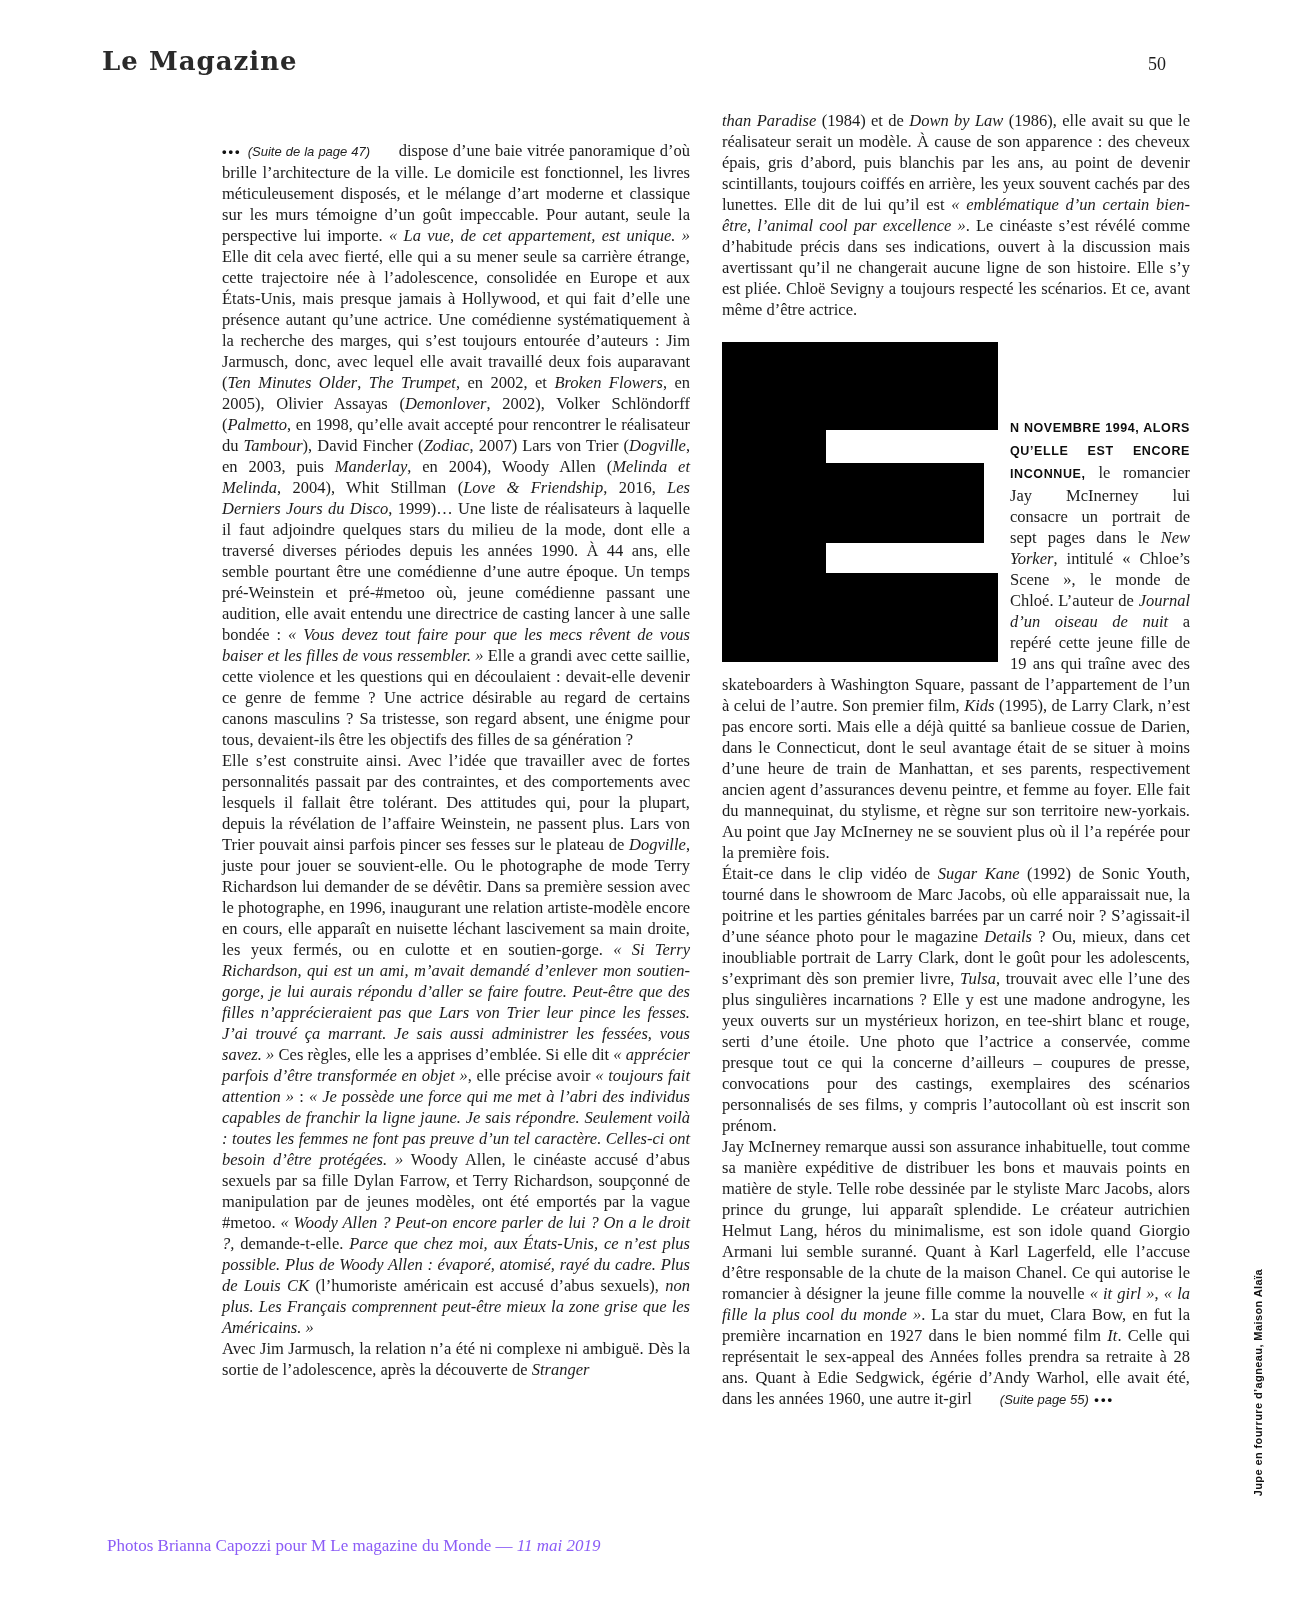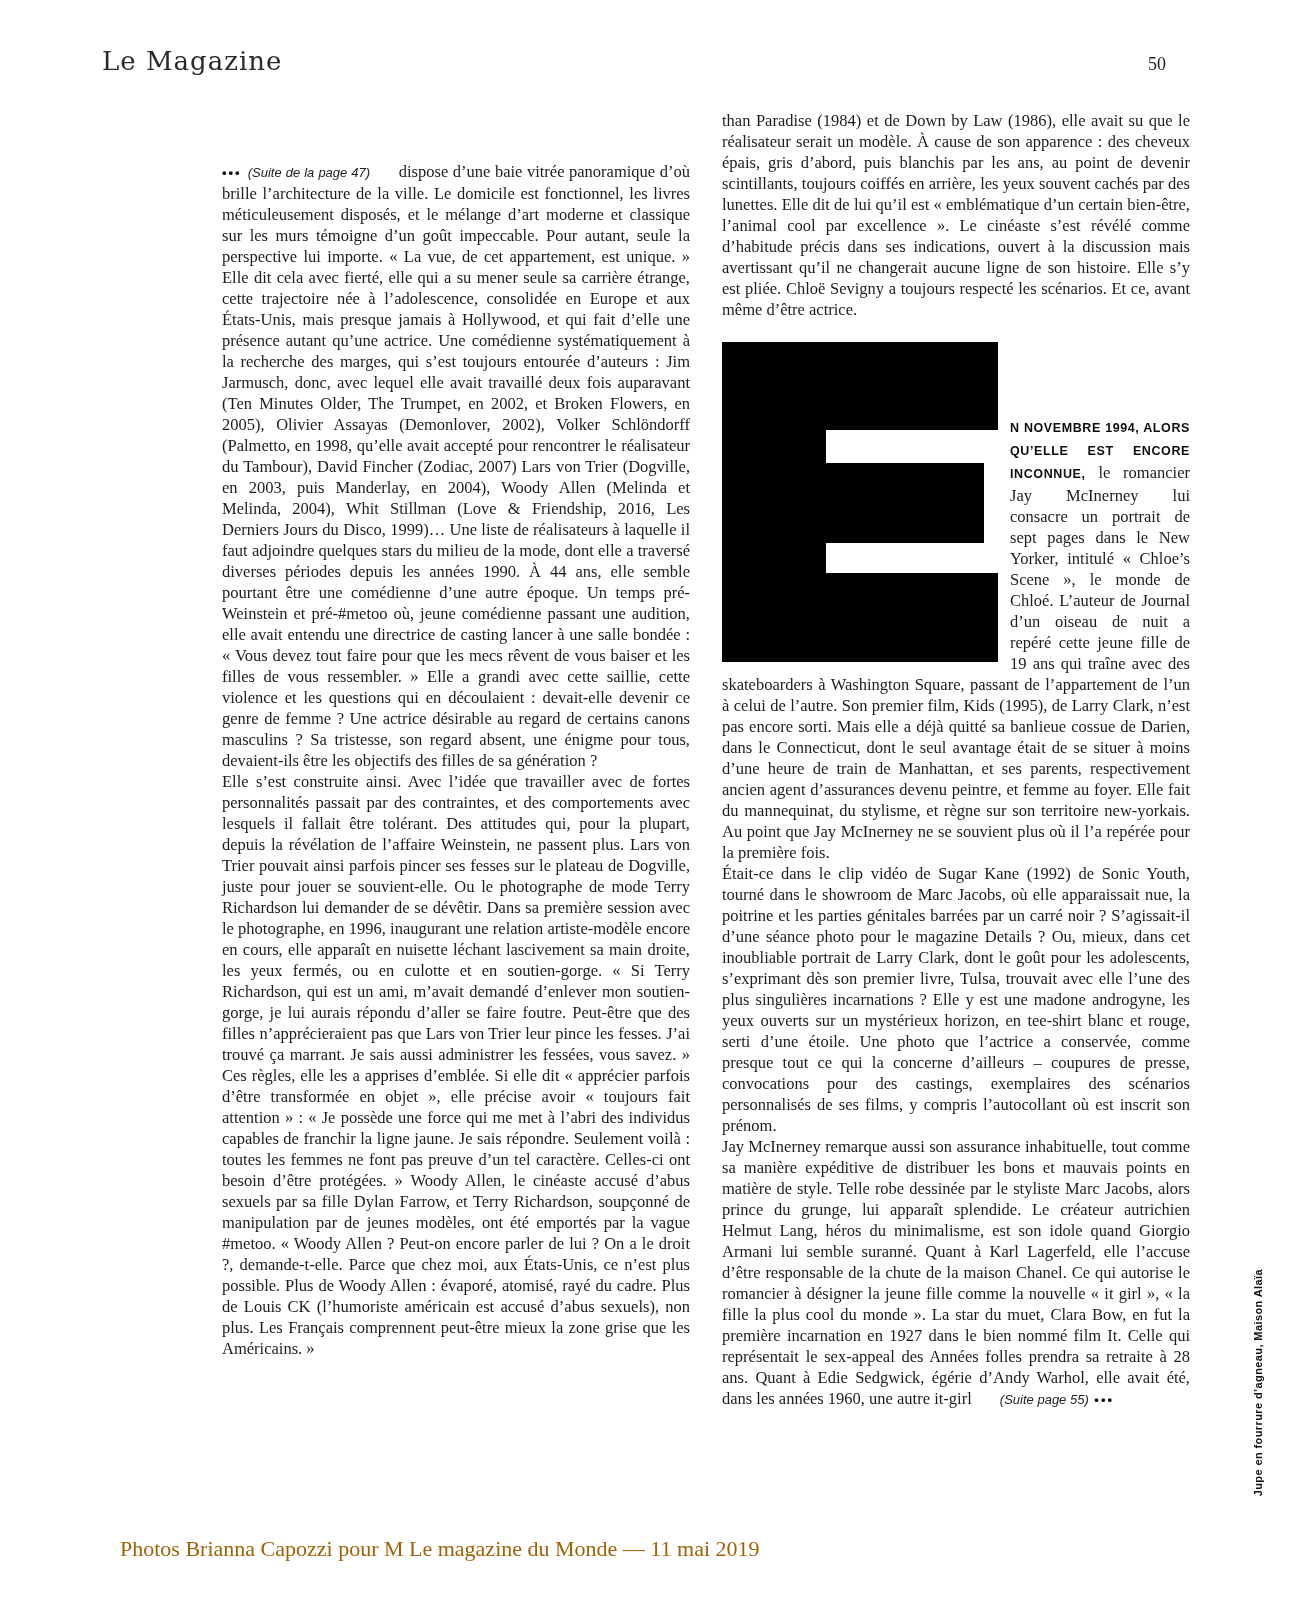--- a/index.html
+++ b/index.html
@@ -1,50 +1,51 @@
 <!DOCTYPE html>
 <html><head>
 <meta charset="utf-8">
 <style>
   html,body{margin:0;padding:0;background:#e9e9e9;}
   .page{position:relative;width:1310px;height:1600px;background:#ffffff;margin:0 auto;overflow:hidden;
         font-family:"Liberation Serif",serif;color:#1c1c1c;}
-  .masthead{position:absolute;left:102px;top:46px;font-family:"DejaVu Serif",serif;font-weight:normal;
+  .masthead{position:absolute;left:102px;top:46px;font-family:"DejaVu Serif",serif;font-weight:bold;
         font-size:26px;letter-spacing:1px;color:#2a2a2a;}
   .pagenum{position:absolute;left:1148px;top:54px;font-size:18px;color:#1c1c1c;}
   .columns{position:absolute;left:222px;top:110px;width:968px;display:flex;gap:32px;align-items:center;}
   .col{width:468px;font-size:16.5px;line-height:21px;text-align:justify;}
   .para{margin:0;}
   .r-n{font-style:normal;}
-  .r-i{}
+  .r-i{font-style:italic;}
   .r-sc{font-family:"Liberation Sans",sans-serif;font-weight:700;font-size:12.5px;letter-spacing:0.6px;color:#0d0d0d;}
   .r-cont{font-family:"Liberation Sans",sans-serif;font-style:italic;font-size:13px;color:#222;}
   .r-dots{font-family:"Liberation Sans",sans-serif;font-weight:700;font-size:13px;letter-spacing:2px;color:#111;}
   .r-gap{display:inline-block;width:24px;}
   .drop-section{position:relative;padding-top:96px;}
   .dropcap{position:absolute;left:0;top:22px;width:276px;height:320px;}
   .dropcap svg{display:block;width:100%;height:100%;}
   .drop-spacer{float:left;width:288px;height:252px;}
-  .footer{position:absolute;left:120px;top:1536px;font-size:22px;color:#a16207;}
+  .footer{position:absolute;left:107px;top:1536px;font-size:17px;color:#8b5cf6;}
   .side-caption{position:absolute;right:46px;bottom:104px;writing-mode:vertical-rl;transform:rotate(180deg);
         font-family:"Liberation Sans",sans-serif;font-weight:700;font-size:11px;letter-spacing:0.4px;color:#111;}
 </style>
 </head>
 <body>
 
 <div class="page">
 
   <div class="masthead">Le Magazine</div>
   <div class="pagenum">50</div>
 
   <div class="columns">
 
     <div class="col">
         <p class="para"><span class="r-dots">••• </span><span class="r-cont">(Suite de la page 47)</span><span class="r-gap"></span><span class="r-n"> dispose d’une baie vitrée panoramique d’où brille l’architecture de la ville. Le domicile est fonctionnel, les livres méticuleusement disposés, et le mélange d’art moderne et classique sur les murs témoigne d’un goût impeccable. Pour autant, seule la perspective lui importe. </span><span class="r-i">« La vue, de cet appartement, est unique. »</span><span class="r-n"> Elle dit cela avec fierté, elle qui a su mener seule sa carrière étrange, cette trajectoire née à l’adolescence, consolidée en Europe et aux États-Unis, mais presque jamais à Hollywood, et qui fait d’elle une présence autant qu’une actrice. Une comédienne systématiquement à la recherche des marges, qui s’est toujours entourée d’auteurs : Jim Jarmusch, donc, avec lequel elle avait travaillé deux fois auparavant (</span><span class="r-i">Ten Minutes Older</span><span class="r-n">, </span><span class="r-i">The Trumpet</span><span class="r-n">, en 2002, et </span><span class="r-i">Broken Flowers</span><span class="r-n">, en 2005), Olivier Assayas (</span><span class="r-i">Demonlover</span><span class="r-n">, 2002), Volker Schlöndorff (</span><span class="r-i">Palmetto</span><span class="r-n">, en 1998, qu’elle avait accepté pour rencontrer le réalisateur du </span><span class="r-i">Tambour</span><span class="r-n">), David Fincher (</span><span class="r-i">Zodiac</span><span class="r-n">, 2007) Lars von Trier (</span><span class="r-i">Dogville</span><span class="r-n">, en 2003, puis </span><span class="r-i">Manderlay</span><span class="r-n">, en 2004), Woody Allen (</span><span class="r-i">Melinda et Melinda</span><span class="r-n">, 2004), Whit Stillman (</span><span class="r-i">Love &amp; Friendship</span><span class="r-n">, 2016, </span><span class="r-i">Les Derniers Jours du Disco</span><span class="r-n">, 1999)… Une liste de réalisateurs à laquelle il faut adjoindre quelques stars du milieu de la mode, dont elle a traversé diverses périodes depuis les années 1990. À 44 ans, elle semble pourtant être une comédienne d’une autre époque. Un temps pré-Weinstein et pré-#metoo où, jeune comédienne passant une audition, elle avait entendu une directrice de casting lancer à une salle bondée : </span><span class="r-i">« Vous devez tout faire pour que les mecs rêvent de vous baiser et les filles de vous ressembler. »</span><span class="r-n"> Elle a grandi avec cette saillie, cette violence et les questions qui en découlaient : devait-elle devenir ce genre de femme ? Une actrice désirable au regard de certains canons masculins ? Sa tristesse, son regard absent, une énigme pour tous, devaient-ils être les objectifs des filles de sa génération ?</span></p>
         <p class="para"><span class="r-n">Elle s’est construite ainsi. Avec l’idée que travailler avec de fortes personnalités passait par des contraintes, et des comportements avec lesquels il fallait être tolérant. Des attitudes qui, pour la plupart, depuis la révélation de l’affaire Weinstein, ne passent plus. Lars von Trier pouvait ainsi parfois pincer ses fesses sur le plateau de </span><span class="r-i">Dogville</span><span class="r-n">, juste pour jouer se souvient-elle. Ou le photographe de mode Terry Richardson lui demander de se dévêtir. Dans sa première session avec le photographe, en 1996, inaugurant une relation artiste-modèle encore en cours, elle apparaît en nuisette léchant lascivement sa main droite, les yeux fermés, ou en culotte et en soutien-gorge. </span><span class="r-i">« Si Terry Richardson, qui est un ami, m’avait demandé d’enlever mon soutien-gorge, je lui aurais répondu d’aller se faire foutre. Peut-être que des filles n’apprécieraient pas que Lars von Trier leur pince les fesses. J’ai trouvé ça marrant. Je sais aussi administrer les fessées, vous savez. »</span><span class="r-n"> Ces règles, elle les a apprises d’emblée. Si elle dit </span><span class="r-i">« apprécier parfois d’être transformée en objet »</span><span class="r-n">, elle précise avoir </span><span class="r-i">« toujours fait attention »</span><span class="r-n"> : </span><span class="r-i">« Je possède une force qui me met à l’abri des individus capables de franchir la ligne jaune. Je sais répondre. Seulement voilà : toutes les femmes ne font pas preuve d’un tel caractère. Celles-ci ont besoin d’être protégées. »</span><span class="r-n"> Woody Allen, le cinéaste accusé d’abus sexuels par sa fille Dylan Farrow, et Terry Richardson, soupçonné de manipulation par de jeunes modèles, ont été emportés par la vague #metoo. </span><span class="r-i">« Woody Allen ? Peut-on encore parler de lui ? On a le droit ?,</span><span class="r-n"> demande-t-elle. </span><span class="r-i">Parce que chez moi, aux États-Unis, ce n’est plus possible. Plus de Woody Allen : évaporé, atomisé, rayé du cadre. Plus de Louis CK</span><span class="r-n"> (l’humoriste américain est accusé d’abus sexuels), </span><span class="r-i">non plus. Les Français comprennent peut-être mieux la zone grise que les Américains. »</span></p>
+        <p class="para"><span class="r-n">Avec Jim Jarmusch, la relation n’a été ni complexe ni ambiguë. Dès la sortie de l’adolescence, après la découverte de </span><span class="r-i">Stranger</span></p>
       </div>
 
     <div class="col">
       <div>
           <p class="para"><span class="r-i">than Paradise</span><span class="r-n"> (1984) et de </span><span class="r-i">Down by Law</span><span class="r-n"> (1986), elle avait su que le réalisateur serait un modèle. À cause de son apparence : des cheveux épais, gris d’abord, puis blanchis par les ans, au point de devenir scintillants, toujours coiffés en arrière, les yeux souvent cachés par des lunettes. Elle dit de lui qu’il est </span><span class="r-i">« emblématique d’un certain bien-être, l’animal cool par excellence »</span><span class="r-n">. Le cinéaste s’est révélé comme d’habitude précis dans ses indications, ouvert à la discussion mais avertissant qu’il ne changerait aucune ligne de son histoire. Elle s’y est pliée. Chloë Sevigny a toujours respecté les scénarios. Et ce, avant même d’être actrice.</span></p>
         </div>
 
       <div class="drop-section">
         <div class="dropcap" aria-label="E">
           <svg viewBox="0 0 276 320" aria-hidden="true">

